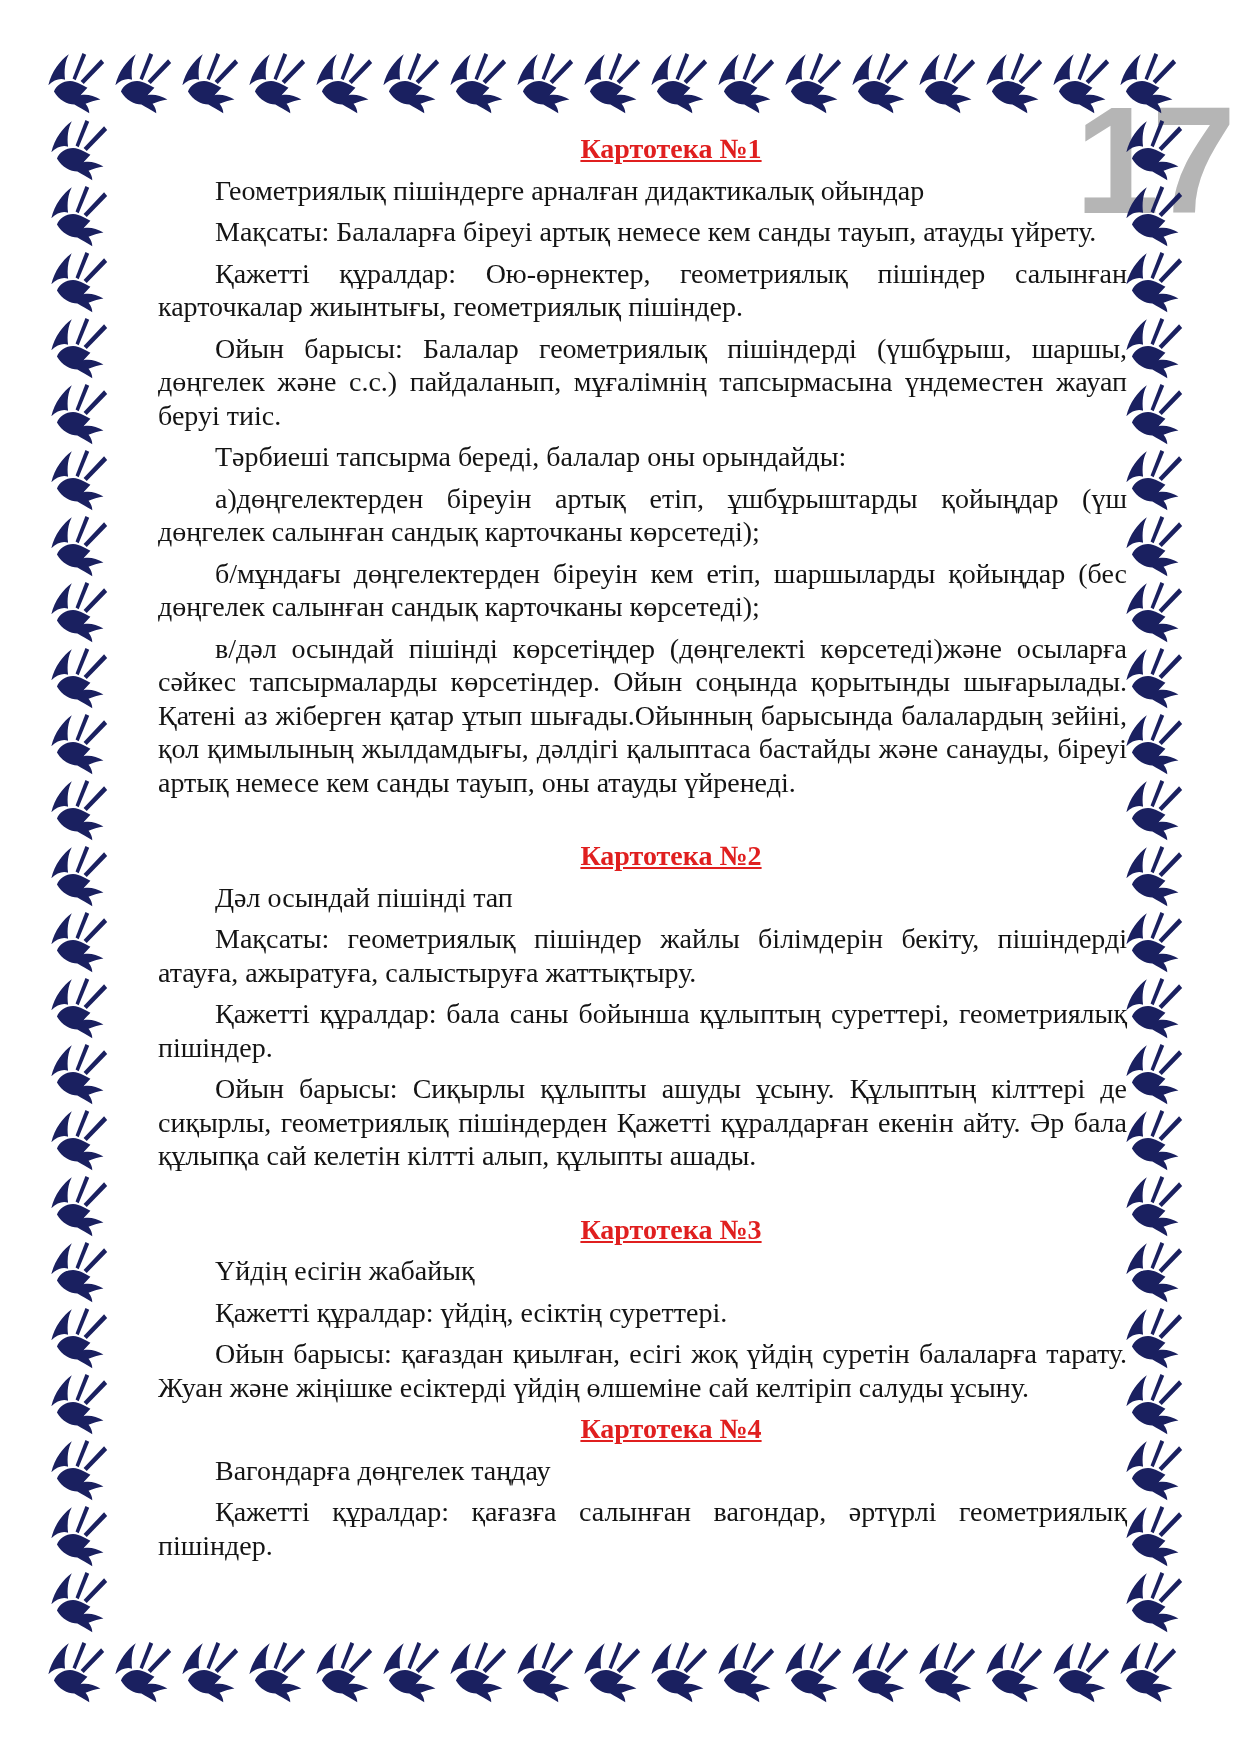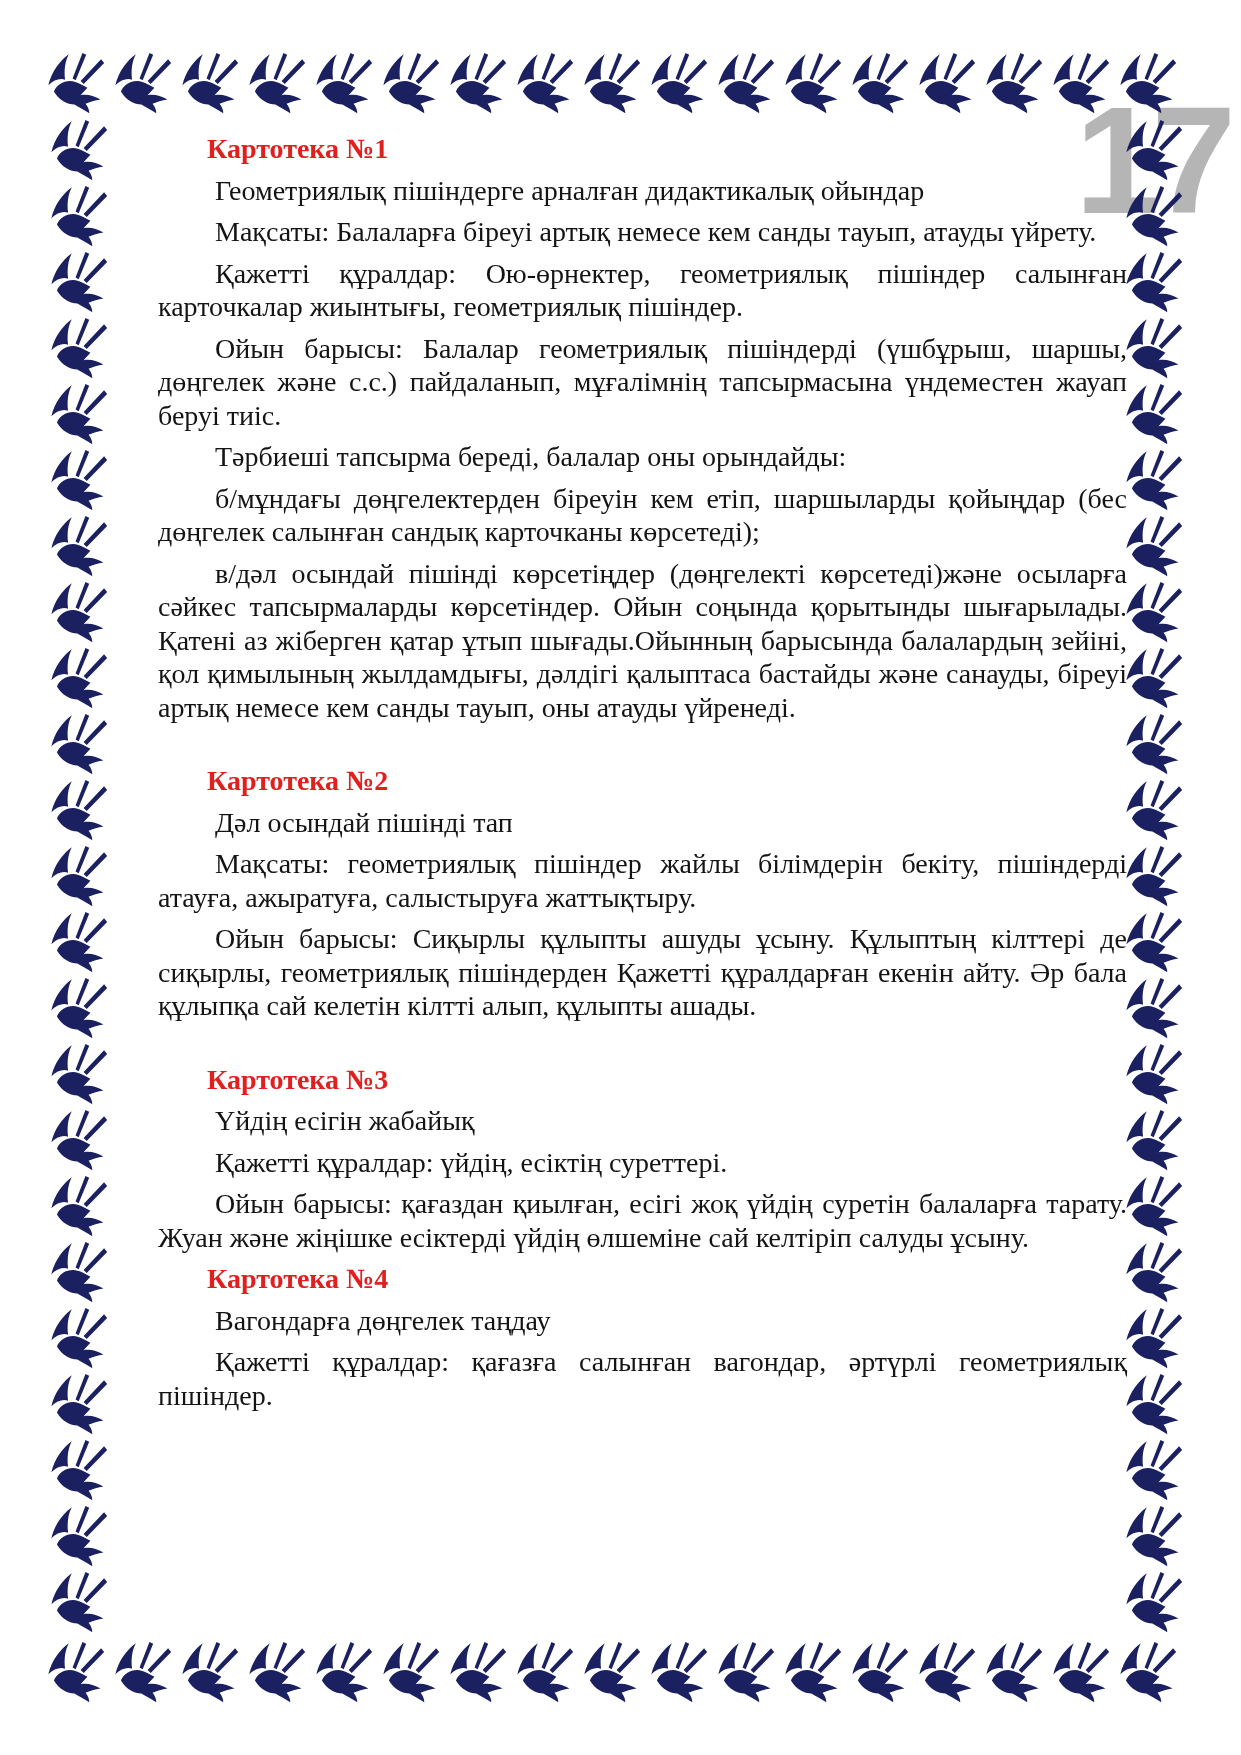--- a/index.html
+++ b/index.html
@@ -13,21 +13,21 @@
     font-weight:700;font-size:152px;line-height:1;letter-spacing:-8px;
     color:var(--num-gray,#b5b5b5);
   }
   .content{
     position:absolute;left:150px;top:132px;width:985px;z-index:2;
     font-size:28px;line-height:33.5px;color:#141414;text-align:justify;
   }
   .content p{margin:8px;text-indent:57px;}
   .content h2{
     margin:0;font-size:28px;line-height:33.5px;font-weight:bold;
-    color:var(--head-red,#e01f1f);text-indent:57px;text-align:left;
+    color:var(--head-red,#e01f1f);text-indent:57px;text-align:center;text-decoration:underline;
   }
   section.gap{margin-top:40px;}
   .birds-layer{position:absolute;inset:0;z-index:3;pointer-events:none;}
   .bird{position:absolute;width:65px;height:62px;fill:var(--bird-navy,#1a2060);}
   .defs-hidden{position:absolute;width:0;height:0;overflow:hidden;}
 </style>
 </head>
 <body>
 
 <svg class="defs-hidden" aria-hidden="true">
@@ -43,28 +43,30 @@
 
 <main class="content">
 
   <section>
     <h2>Картотека №1</h2>
     <p>Геометриялық пішіндерге арналған дидактикалық ойындар</p>
     <p>Мақсаты: Балаларға біреуі артық немесе кем санды тауып, атауды үйрету.</p>
     <p>Қажетті құралдар: Ою-өрнектер, геометриялық пішіндер салынған карточкалар жиынтығы, геометриялық пішіндер.</p>
     <p>Ойын барысы: Балалар геометриялық пішіндерді (үшбұрыш, шаршы, дөңгелек және с.с.) пайдаланып, мұғалімнің тапсырмасына үндеместен жауап беруі тиіс.</p>
     <p>Тәрбиеші тапсырма береді, балалар оны орындайды:</p>
+    <p>а)дөңгелектерден біреуін артық етіп, ұшбұрыштарды қойыңдар (үш дөңгелек салынған сандық карточканы көрсетеді);</p>
     <p>б/мұндағы дөңгелектерден біреуін кем етіп, шаршыларды қойыңдар (бес дөңгелек салынған сандық карточканы көрсетеді);</p>
     <p>в/дәл осындай пішінді көрсетіңдер (дөңгелекті көрсетеді)және осыларға сәйкес тапсырмаларды көрсетіндер. Ойын соңында қорытынды шығарылады. Қатені аз жіберген қатар ұтып шығады.Ойынның барысында балалардың зейіні, қол қимылының жылдамдығы, дәлдігі қалыптаса бастайды және санауды, біреуі артық немесе кем санды тауып, оны атауды үйренеді.</p>
   </section>
 
   <section class="gap">
     <h2>Картотека №2</h2>
     <p>Дәл осындай пішінді тап</p>
     <p>Мақсаты: геометриялық пішіндер жайлы білімдерін бекіту, пішіндерді атауға, ажыратуға, салыстыруға жаттықтыру.</p>
+    <p>Қажетті құралдар: бала саны бойынша құлыптың суреттері, геометриялық пішіндер.</p>
     <p>Ойын барысы: Сиқырлы құлыпты ашуды ұсыну. Құлыптың кілттері де сиқырлы, геометриялық пішіндерден Қажетті құралдарған екенін айту. Әр бала құлыпқа сай келетін кілтті алып, құлыпты ашады.</p>
   </section>
 
   <section class="gap">
     <h2>Картотека №3</h2>
     <p>Үйдің есігін жабайық</p>
     <p>Қажетті құралдар: үйдің, есіктің суреттері.</p>
     <p>Ойын барысы: қағаздан қиылған, есігі жоқ үйдің суретін балаларға тарату. Жуан және жіңішке есіктерді үйдің өлшеміне сай келтіріп салуды ұсыну.</p>
   </section>
 

